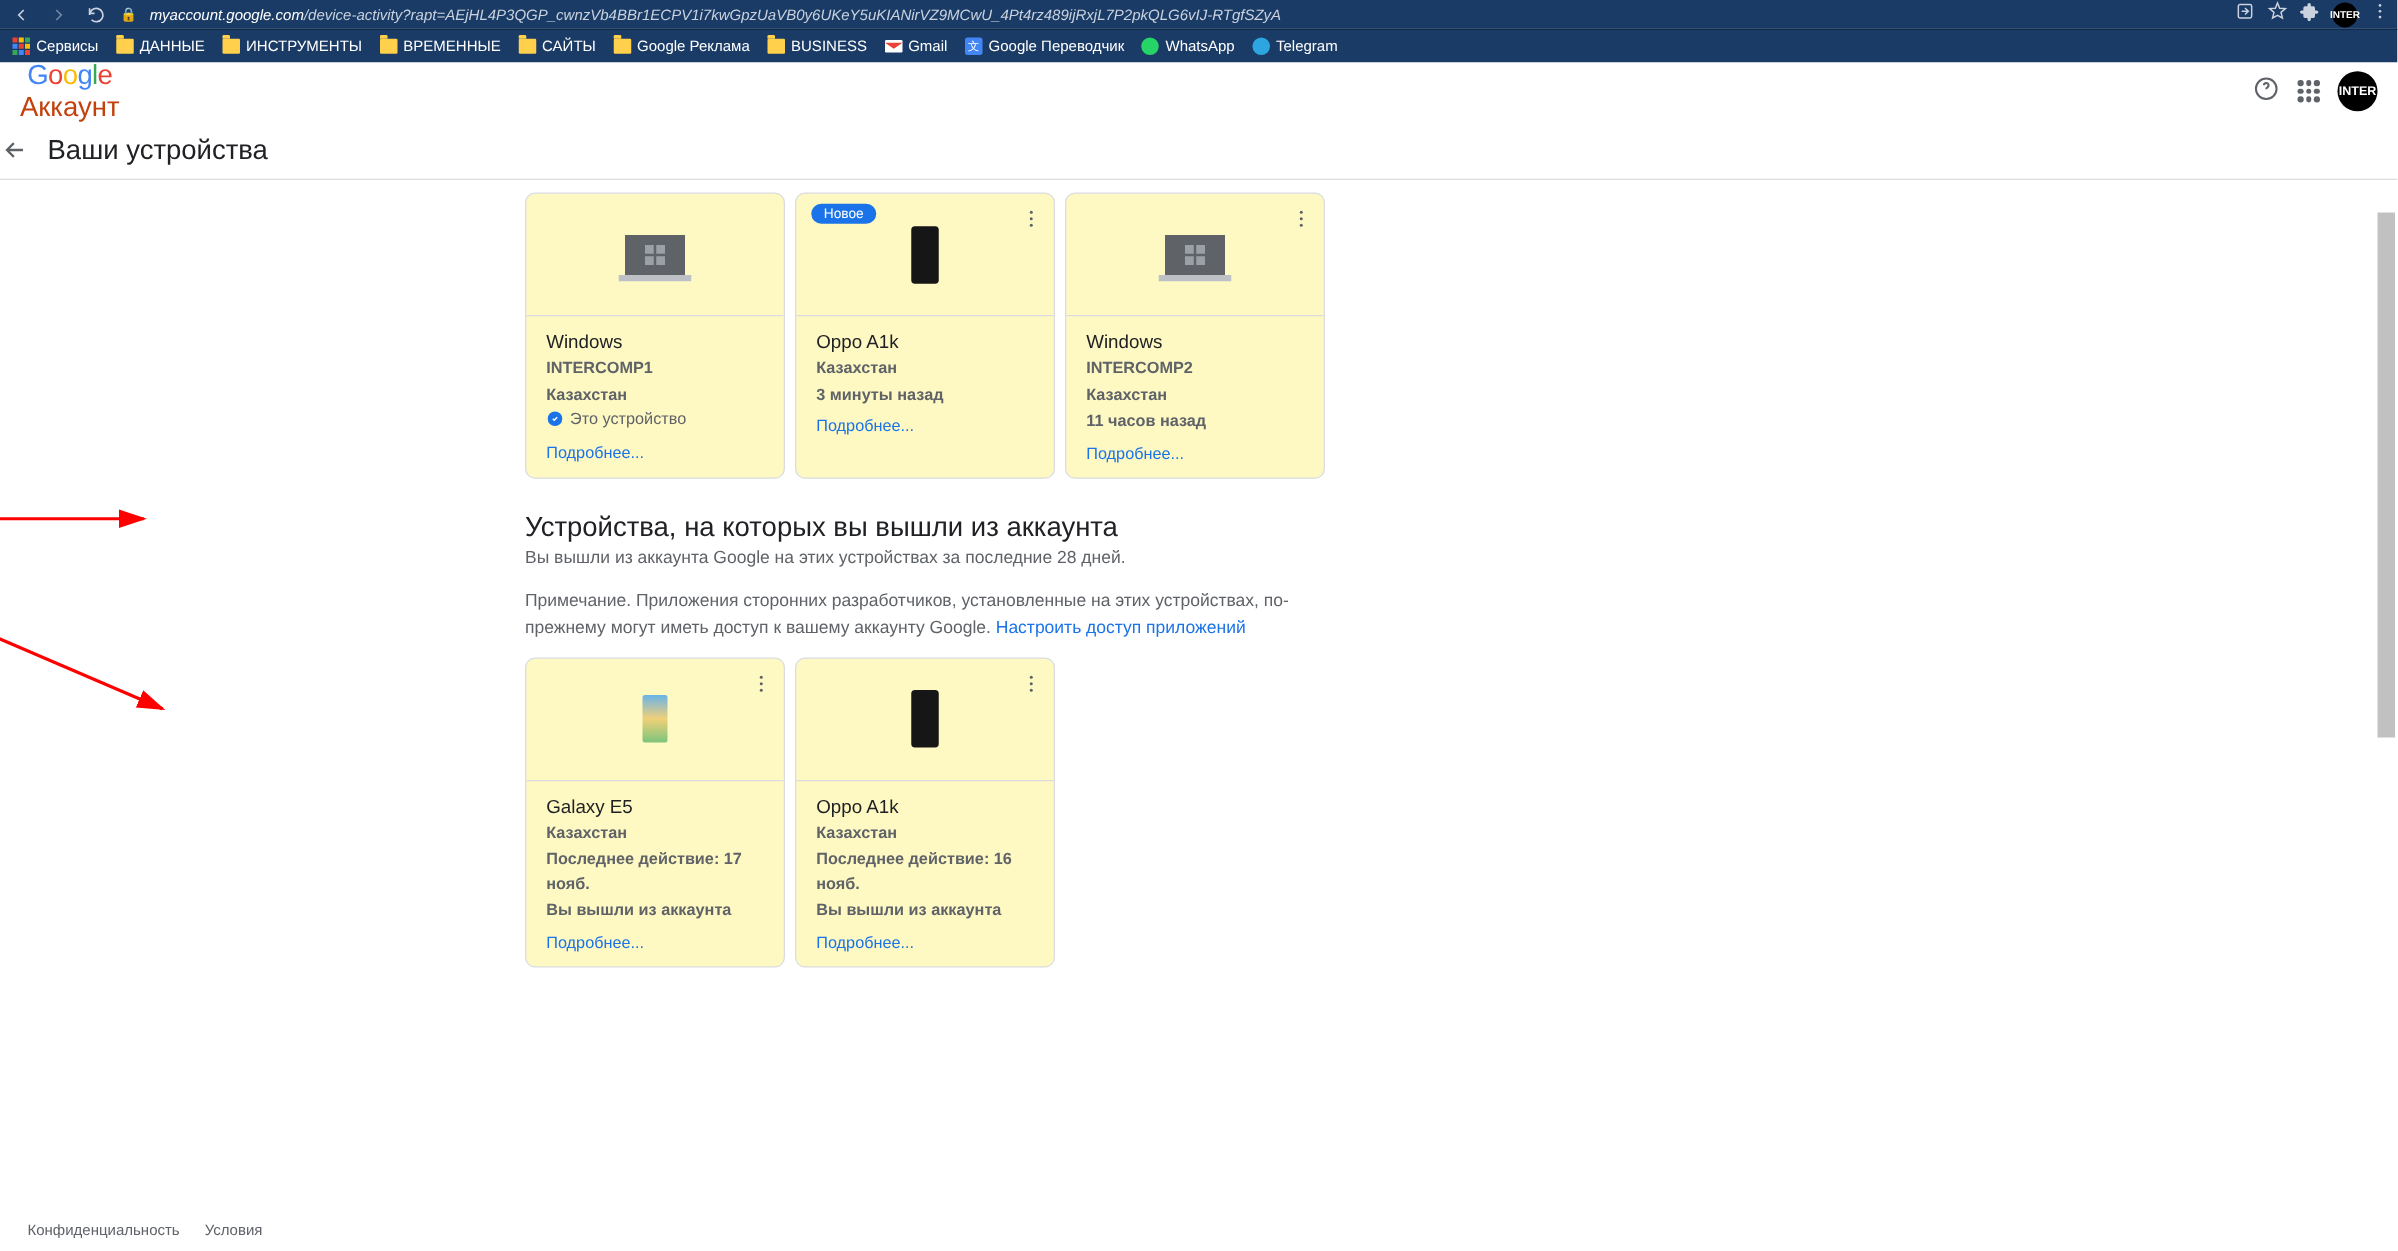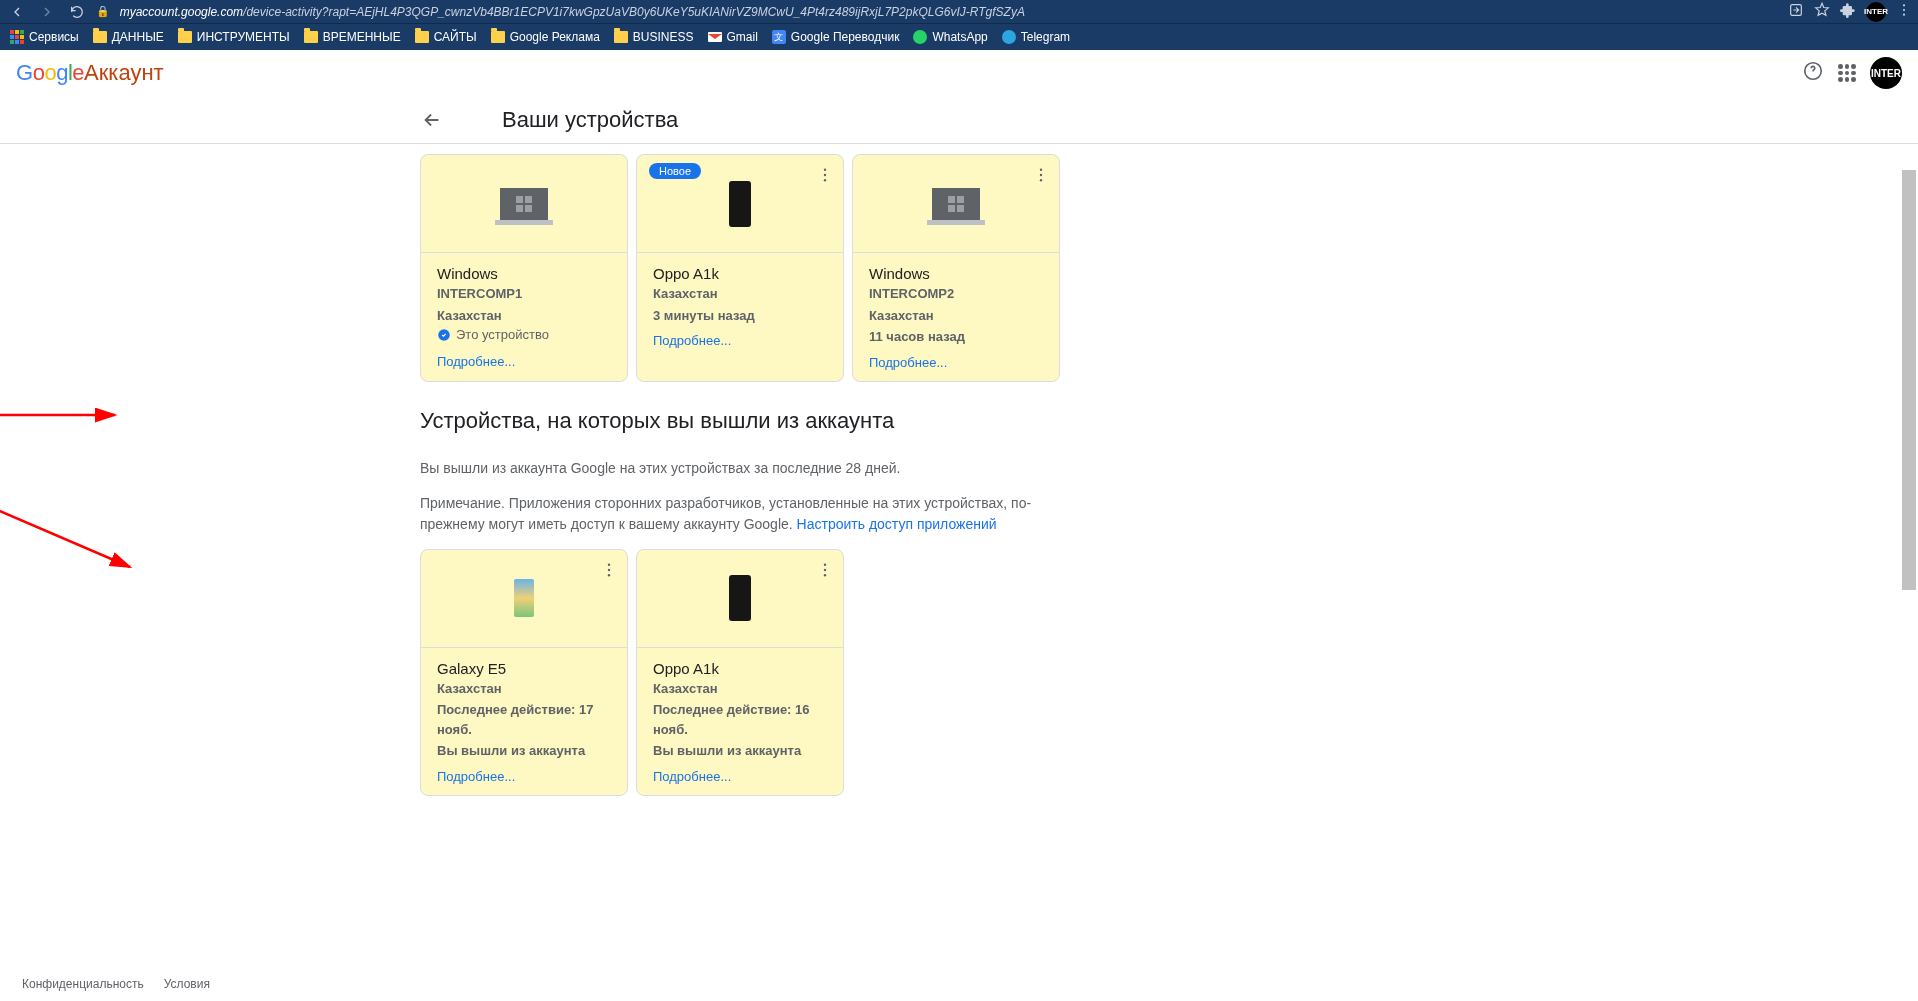--- a/index.html
+++ b/index.html
@@ -49,38 +49,36 @@
 .bm .tg { width:14px; height:14px; background:#2ca5e0; border-radius:50%; }
 
 #app-header {
   height:46px;
   display:flex;
   align-items:center;
   padding:0 16px;
   justify-content:space-between;
   background:#fff;
 }
-.logo-wrap { display:flex; align-items:center; gap:0; }
+.logo-wrap { display:flex; align-items:center; gap:0;flex-direction:column; }
 .google-logo { font-size:22px; font-weight:500; letter-spacing:-0.5px; }
 .google-logo .b{color:#4285f4;} .google-logo .r{color:#ea4335;}
 .google-logo .y{color:#fbbc05;} .google-logo .g{color:#34a853;}
 .acct-text { font-size:22px; color:#c2410c; font-weight:400; }
 .hdr-right { display:flex; align-items:center; gap:14px; }
 .hdr-right svg { width:22px; height:22px; color:#5f6368; }
 .grid-dots { width:18px; height:18px; display:grid; grid-template-columns:repeat(3,1fr); grid-template-rows:repeat(3,1fr); gap:2px;}
 .grid-dots span{ background:#5f6368; border-radius:50%; }
 .big-avatar { width:32px; height:32px; border-radius:50%; background:#000; color:#fff; font-size:10px; font-weight:bold; display:flex; align-items:center; justify-content:center;}
 
 #sub-header {
   height:48px;
   display:flex;
   align-items:center;
-  padding-left:420px;
   border-bottom:1px solid #dadce0;
-  gap:44px;
 }
 .back-btn { width:24px;height:24px; margin-right:14px; color:#5f6368; display:flex; align-items:center; justify-content:center;}
 .back-btn svg{width:22px;height:22px;}
 .sub-title { font-size:22px; color:#202124; }
 
 #content {
   position:relative;
   padding-left:420px;
   padding-top:10px;
   padding-bottom:40px;
@@ -111,21 +109,21 @@
 .dev-laptop-inner span{background:#9aa0a6;}
 .dev-phone { width:22px; height:46px; background:#161616; border-radius:3px;}
 .dev-phone.colored { background:linear-gradient(180deg,#6ab3e8 0%, #f0d078 50%, #7cc47c 100%); width:20px; height:38px; border-radius:2px;}
 .card-body { padding:12px 16px 10px; }
 .dev-name { font-size:15px; color:#202124; margin-bottom:2px; }
 .dev-sub { font-size:13px; color:#5f6368; margin-bottom:2px; line-height:1.5;font-weight:bold; }
 .this-dev { display:flex; align-items:center; gap:5px; font-size:13px; color:#5f6368; margin-bottom:6px;}
 .this-dev svg { width:14px; height:14px; color:#1a73e8; }
 .link { color:#1a73e8; font-size:13px; cursor:pointer; display:inline-block; margin-top:6px;}
 
-.section-title { font-size:22px; color:#202124; margin-bottom:24px; }
+.section-title { font-size:22px; color:#202124; margin-bottom:0; }
 .section-desc { font-size:14px; color:#5f6368; line-height:1.5; margin-bottom:14px; max-width:640px;}
 .section-desc a { color:#1a73e8; text-decoration:none; }
 
 #footer {
   position:fixed; bottom:0; left:0; right:0;
   height:34px; display:flex; align-items:center; padding:0 22px; gap:20px;
   background:#fff;
 }
 #footer span { font-size:12px; color:#5f6368; }
 

